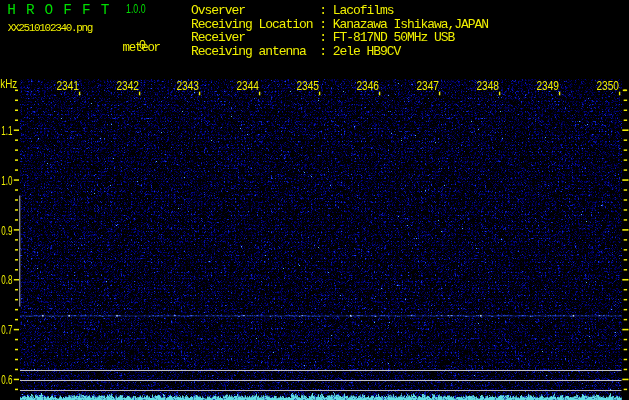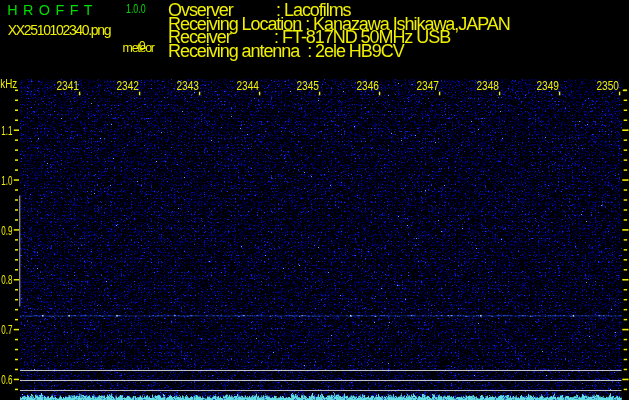--- a/index.html
+++ b/index.html
@@ -1,15 +1,15 @@
 <!DOCTYPE html>
 <html><head><meta charset="utf-8"><style>
 html,body{margin:0;padding:0;background:#000;}
 #page{position:relative;width:629px;height:400px;background:#000;overflow:hidden;}
-.t{position:absolute;white-space:pre;font-family:Liberation Sans, sans-serif;}
+.t{position:absolute;white-space:pre;font-family:Liberation Mono, monospace;}
 </style></head><body>
 <div id="page">
 <svg width="629" height="400" style="position:absolute;left:0;top:0">
 <defs>
         <filter id="nz" x="0" y="0" width="100%" height="100%" color-interpolation-filters="sRGB">
 <feTurbulence type="turbulence" baseFrequency="2.3 2.3" numOctaves="1" seed="9" stitchTiles="stitch"></feTurbulence>
 <feColorMatrix type="matrix" values="0 0 0.55 0 -0.225  0 0 1.10 0 -0.42  0 0 2.22 0 -0.355  0 0 0 0 1"></feColorMatrix>
 </filter>
 <filter id="nz2" x="0" y="0" width="100%" height="100%" color-interpolation-filters="sRGB">
 <feTurbulence type="turbulence" baseFrequency="2.1 2.1" numOctaves="1" seed="41" stitchTiles="stitch"></feTurbulence>
@@ -267,19 +267,19 @@
 <rect x="498.9" y="91.7" width="1.4" height="3.6" fill="#f0f000"></rect>
 <text x="499.0" y="89.9" text-anchor="end" font-family="Liberation Sans" font-size="13.0" fill="#f0f000" textLength="22.5" lengthAdjust="spacingAndGlyphs">2348</text>
 <rect x="558.9" y="91.7" width="1.4" height="3.6" fill="#f0f000"></rect>
 <text x="559.0" y="89.9" text-anchor="end" font-family="Liberation Sans" font-size="13.0" fill="#f0f000" textLength="22.5" lengthAdjust="spacingAndGlyphs">2349</text>
 <rect x="618.9" y="91.7" width="1.4" height="3.6" fill="#f0f000"></rect>
 <text x="619.0" y="89.9" text-anchor="end" font-family="Liberation Sans" font-size="13.0" fill="#f0f000" textLength="22.5" lengthAdjust="spacingAndGlyphs">2350</text>
 <rect x="622.8" y="89.6" width="3.6" height="1.5" fill="#f0f000"></rect>
 </svg>
 <div class="t" style="left:7.2px;top:2.2px;font-size:14.4px;letter-spacing:0.72px;color:#00dd00">H R O F F T</div>
 <div class="t" style="left:126.0px;top:1.8px;font-size:12.6px;color:#00dd00;font-family:'Liberation Sans';transform:scaleX(0.70);transform-origin:0 0;">1.0.0</div>
-<div class="t" style="left:7.8px;top:21.6px;font-size:14px;letter-spacing:-1.34px;color:#f0f000">XX2510102340.png</div>
+<div class="t" style="left:7.8px;top:21.6px;font-size:11px;letter-spacing:-1.34px;color:#f0f000">XX2510102340.png</div>
 <div class="t" style="left:122.6px;top:41px;font-size:12.4px;letter-spacing:-1.24px;color:#f0f000">meteor</div>
 <div class="t" style="left:138.7px;top:38.6px;font-size:12.4px;color:#f0f000">0</div>
-<div class="t" style="left:168px;top:4.0px;font-size:18px;letter-spacing:-1.05px;line-height:13.55px;color:#f0f000">Ovserver           : Lacofilms
+<div class="t" style="left:191px;top:4.0px;font-size:13px;letter-spacing:-1.05px;line-height:13.55px;color:#f0f000">Ovserver           : Lacofilms
 Receiving Location : Kanazawa Ishikawa,JAPAN
 Receiver           : FT-817ND 50MHz USB
 Receiving antenna  : 2ele HB9CV</div>
 </div>
 </body></html>

